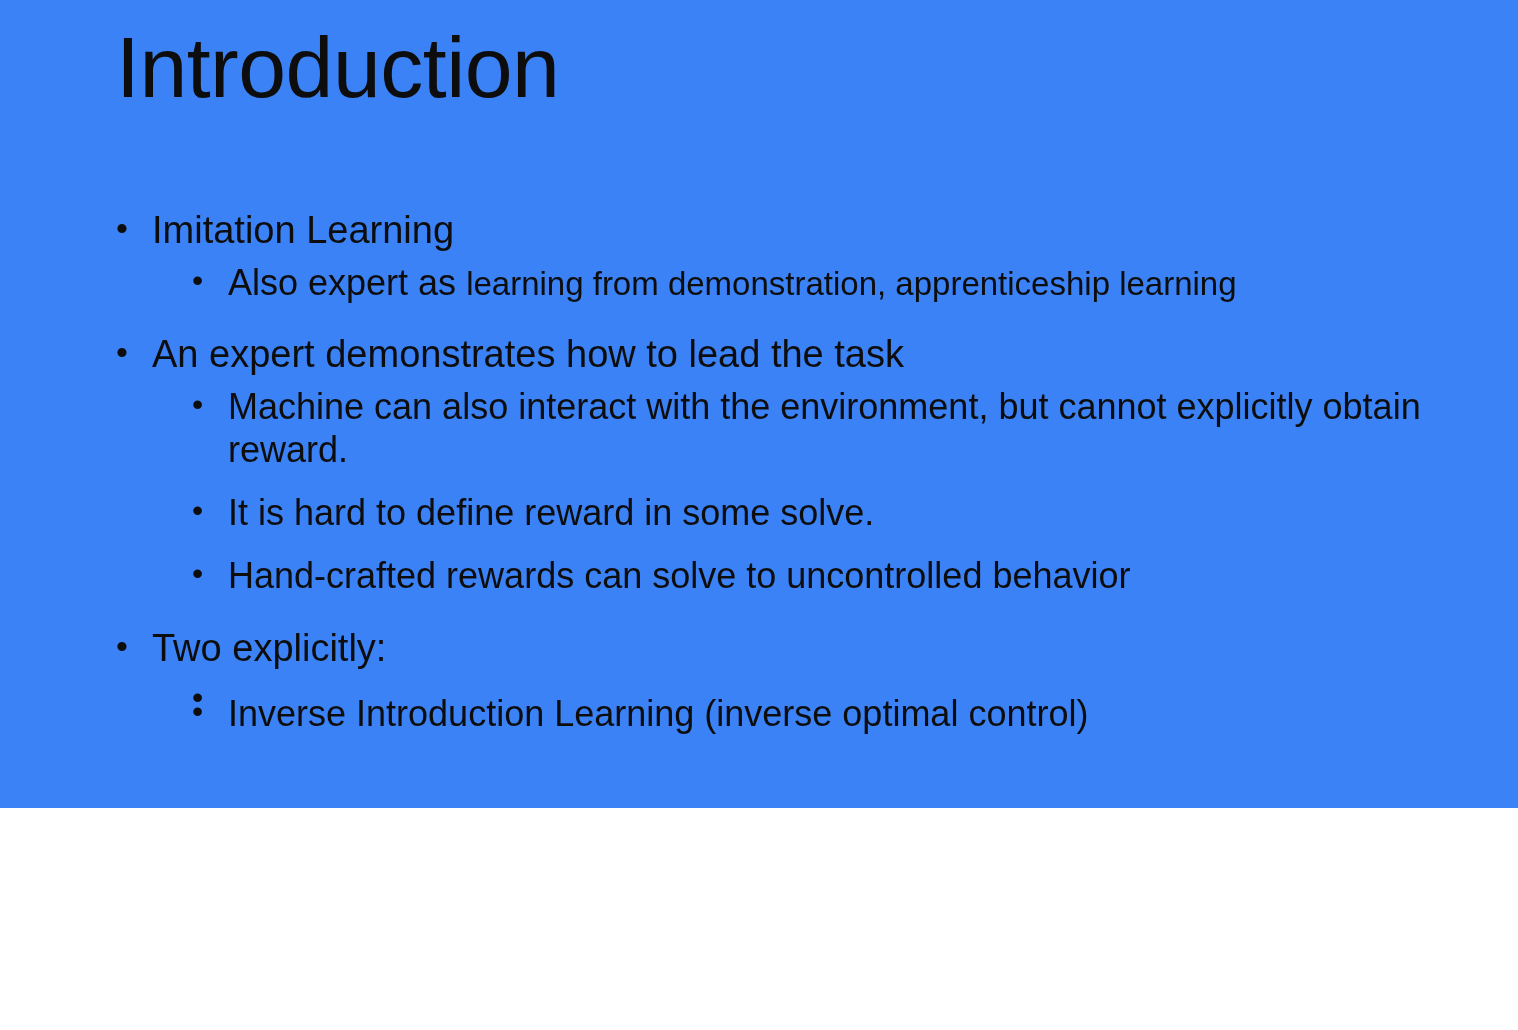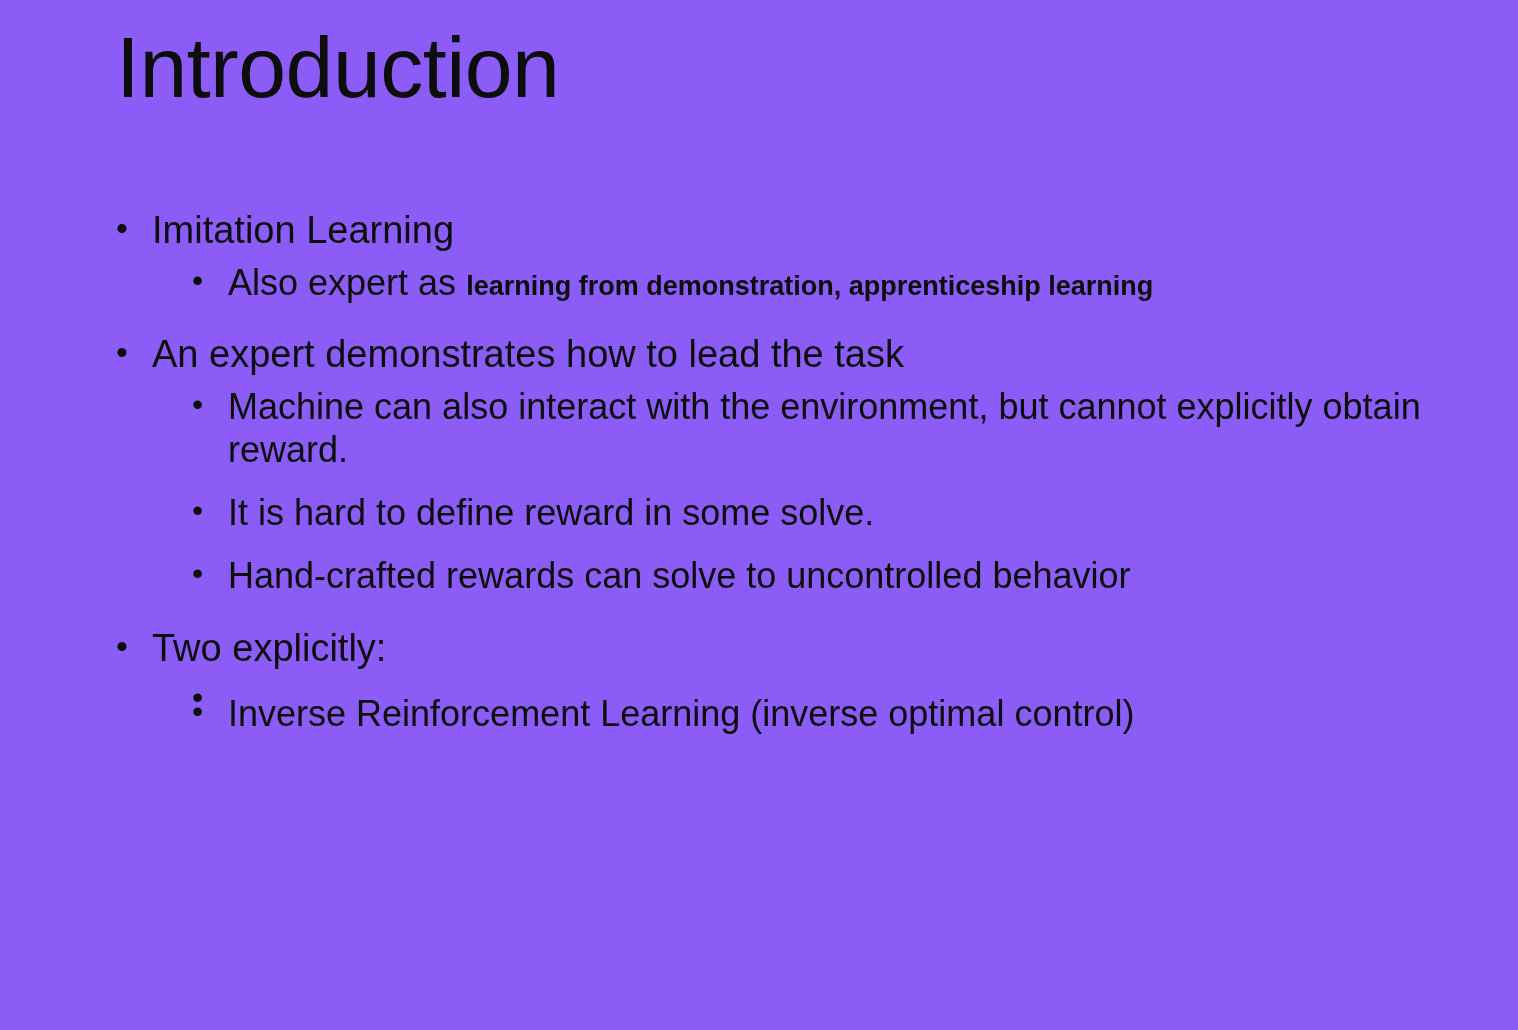--- a/index.html
+++ b/index.html
@@ -10,22 +10,22 @@
   body {
     width: 1518px;
     height: 1030px;
     font-family: "Liberation Sans", sans-serif;
     color: #0d0d0d;
     overflow: hidden;
   }
   .slide {
     position: relative;
     width: 1518px;
-    height: 1030px;
-    background: #8b5cf6;
+    height: 808px;
+    background: #3b82f6;
     box-sizing: border-box;
   }
   .slide-title {
     position: absolute;
     left: 116px;
     top: 22px;
     font-size: 86px;
     line-height: 1.05;
     font-weight: 400;
     letter-spacing: -0.5px;
@@ -72,22 +72,21 @@
     top: -1px;
     font-size: 32px;
     line-height: 1.25;
   }
 
   .gap-lg { height: 22px; }
   .gap-sm { height: 6px; }
 
   
   .run-small {
-    font-size: 27px;
-    font-weight: bold;
+    font-size: 33px;
   }
   .inline-wrap {
     display: inline;
   }
 </style>
 </head>
 <body>
 
 <div class="slide">
 
@@ -139,17 +138,17 @@
     </div>
 
     <div class="l2">
       <span class="bullet">•</span>
     </div>
 
     <div class="gap-sm"></div>
 
     <div class="l2">
       <span class="bullet">•</span>
-      <span>Inverse Reinforcement Learning (inverse optimal control)</span>
+      <span>Inverse Introduction Learning (inverse optimal control)</span>
     </div>
 
   </div>
 </div>
 
 </body></html>

